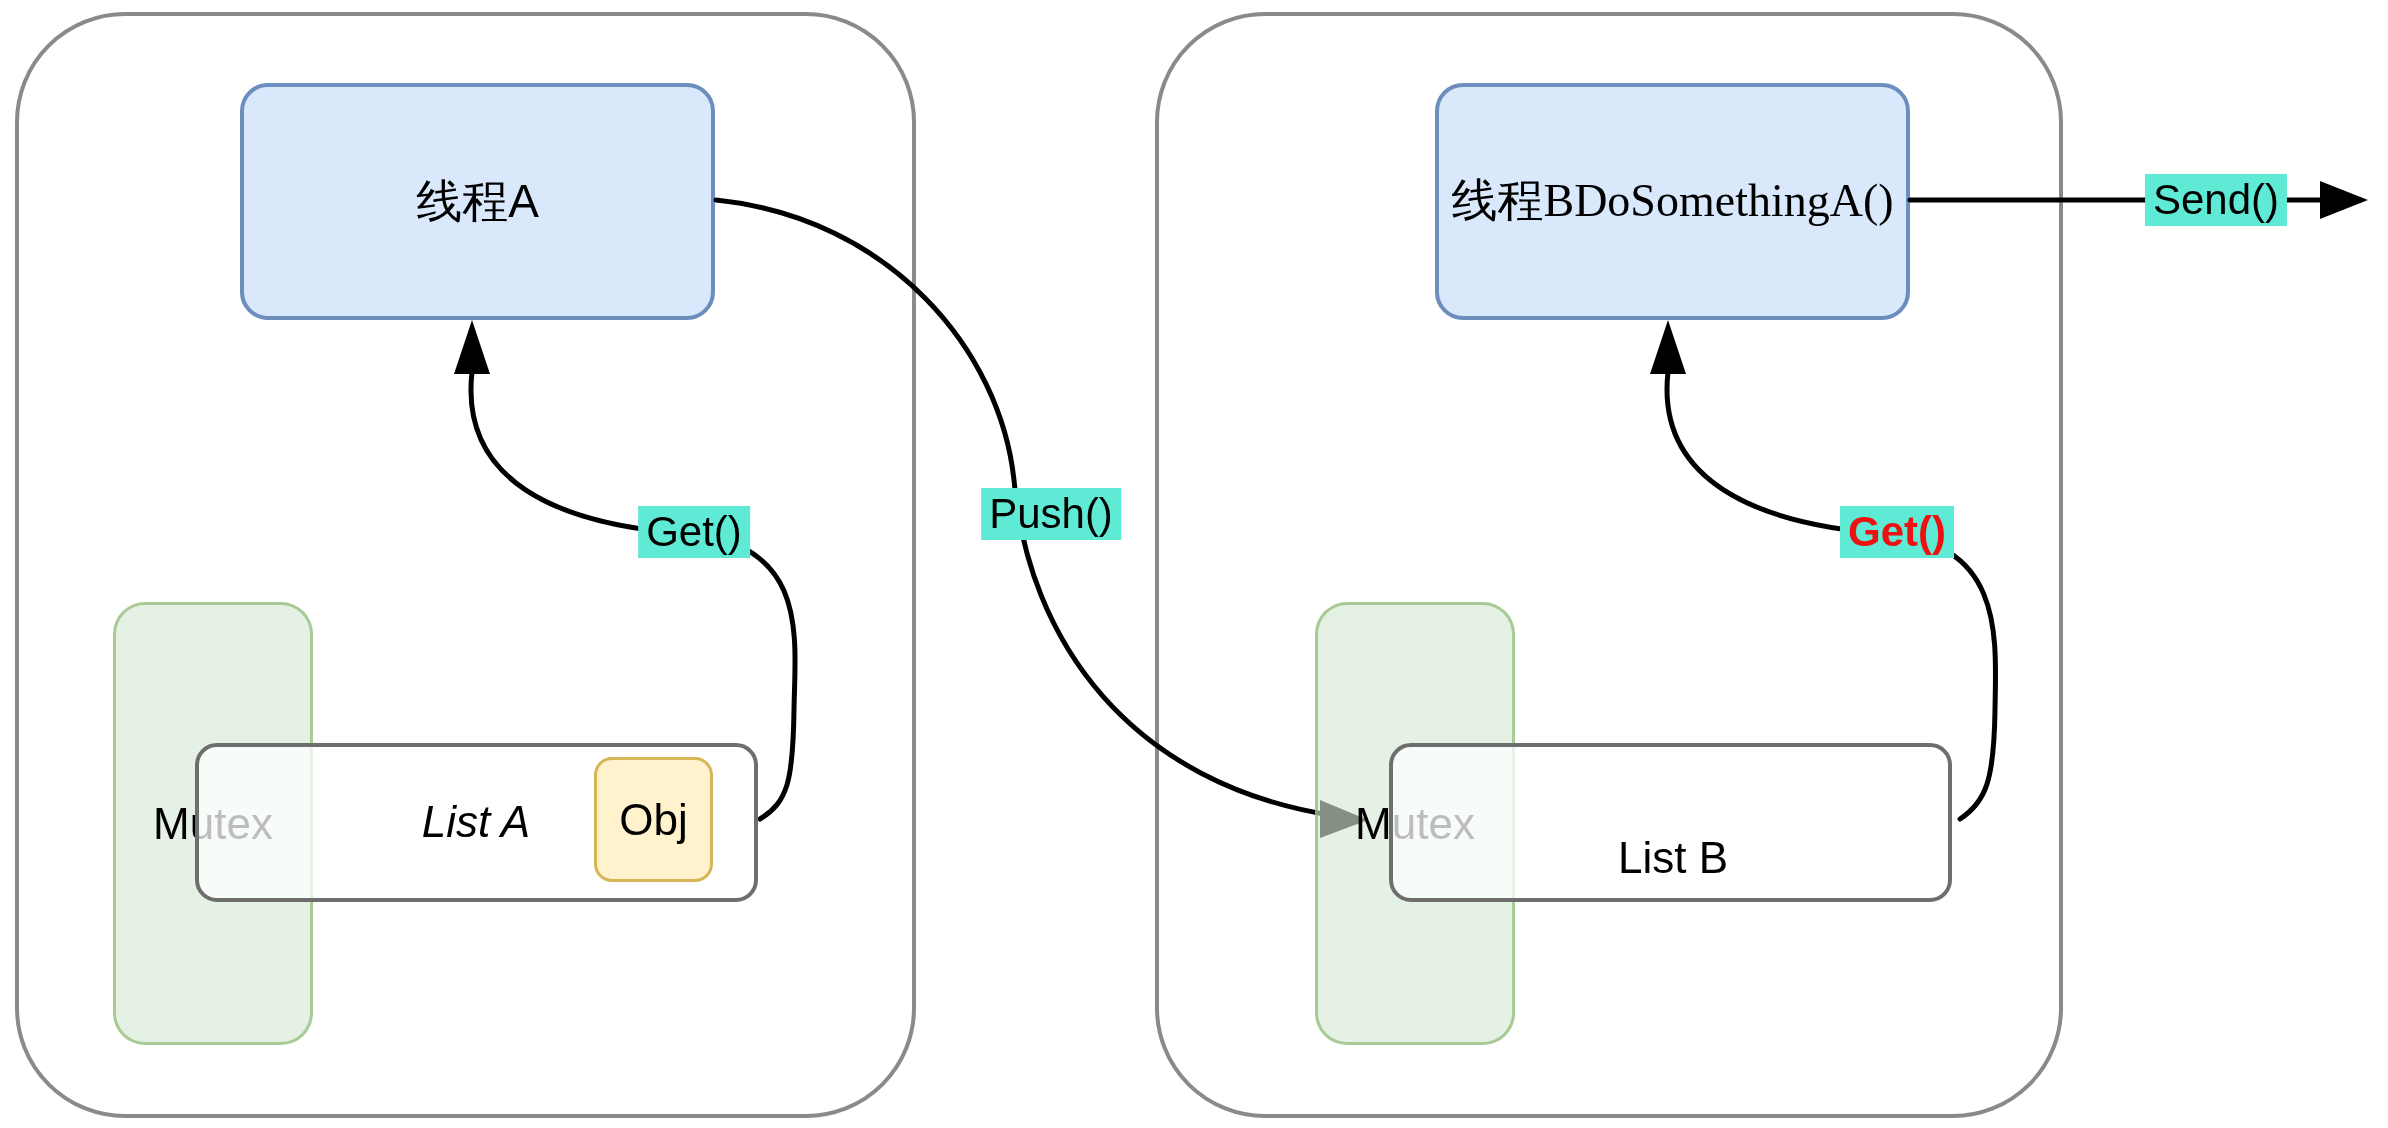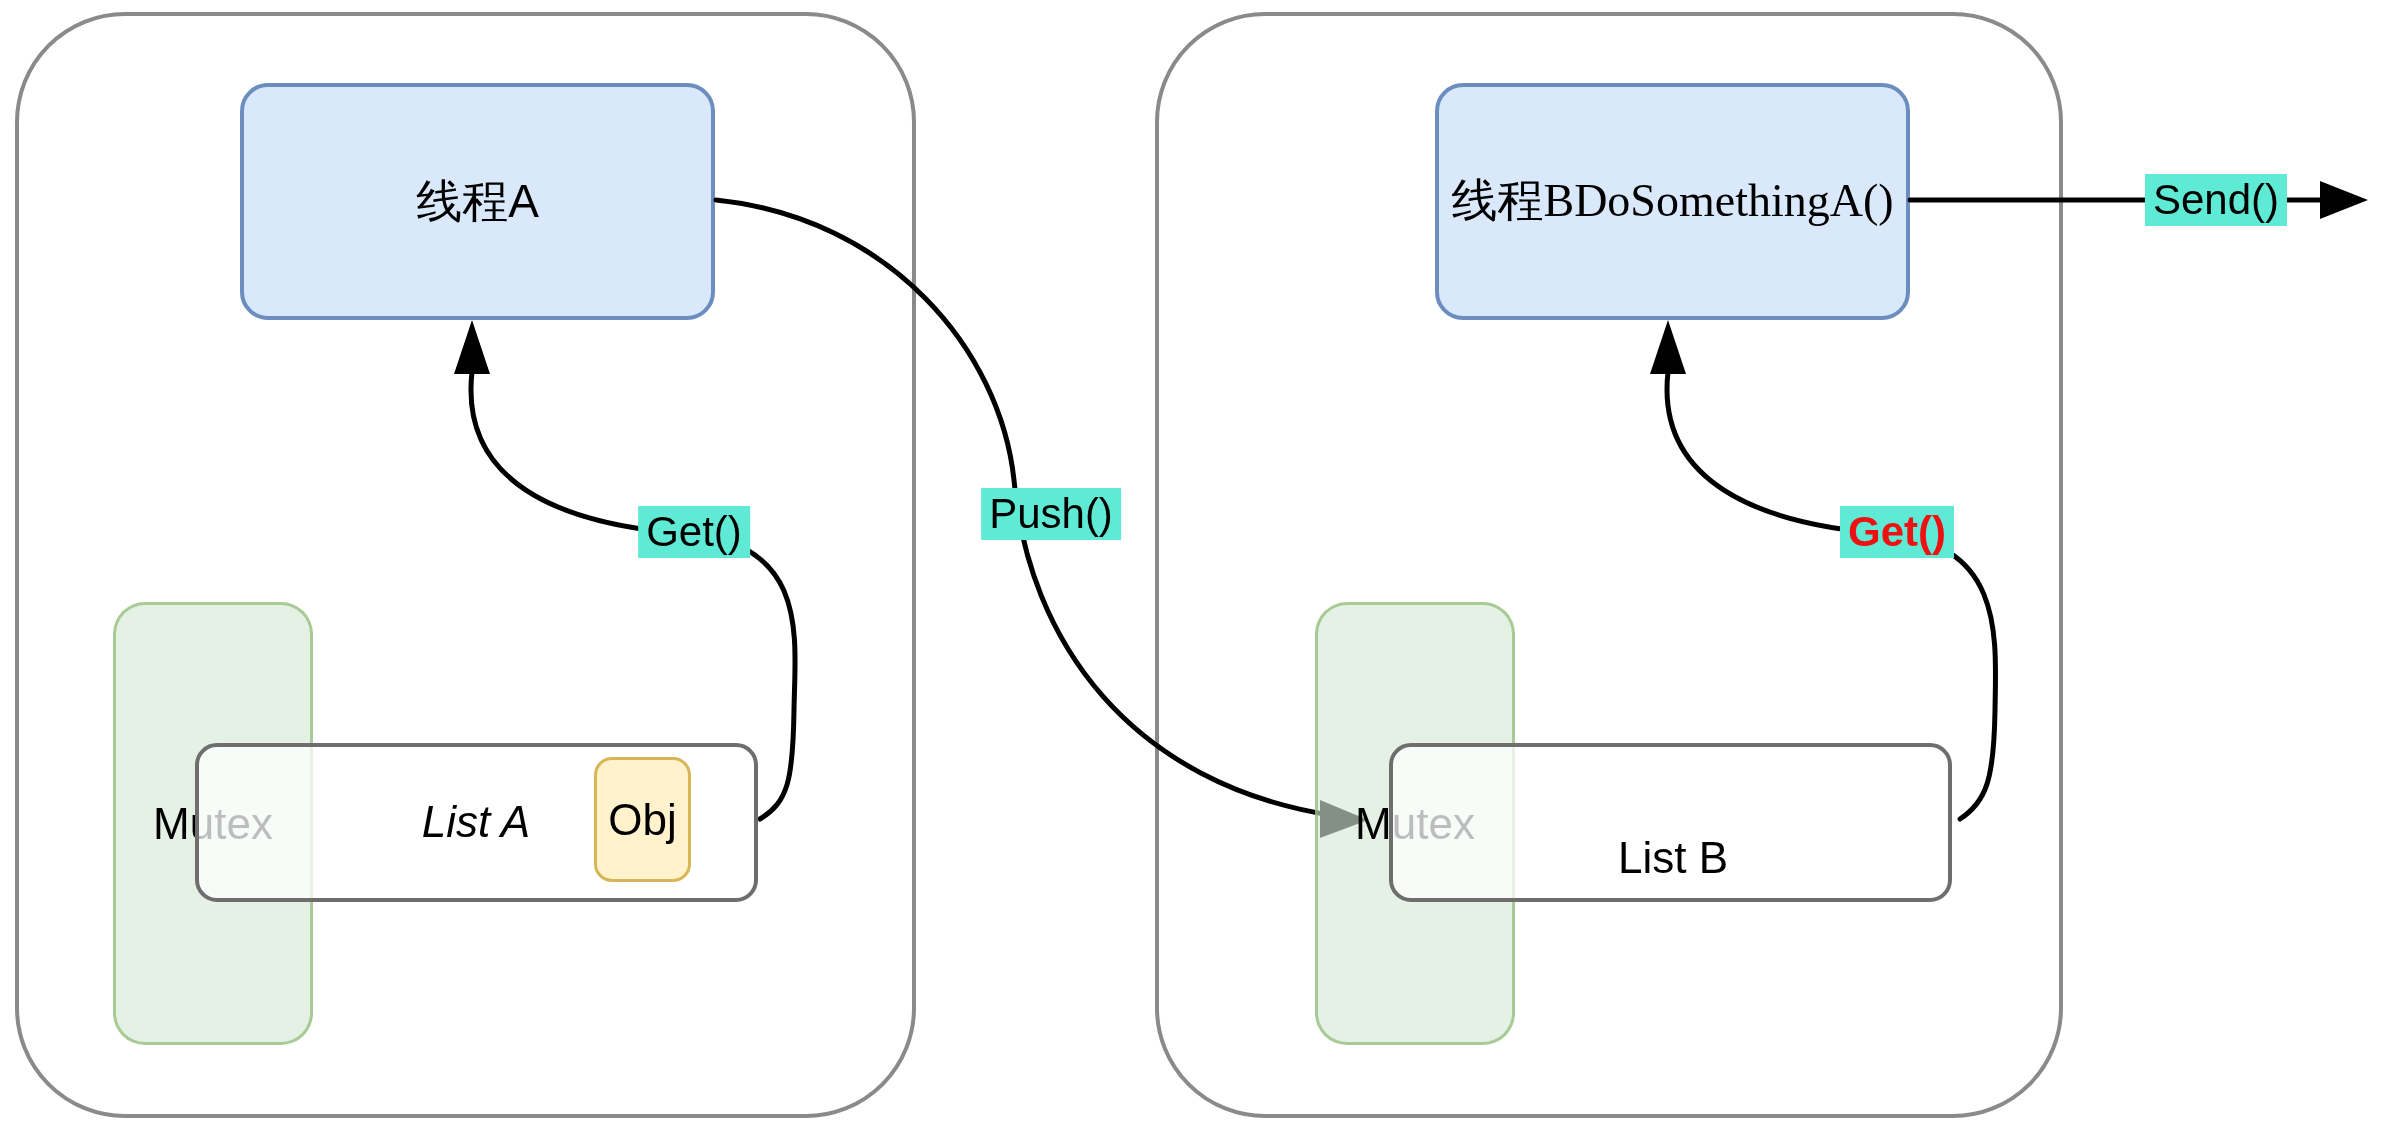--- a/index.html
+++ b/index.html
@@ -55,21 +55,21 @@
   #list-box-a{left:195px;}
   #list-box-b{left:1389px;}
   .list-label{
     position:absolute;top:822px;transform:translate(-50%,-50%);
     font-size:44px;z-index:7;white-space:nowrap;
   }
   #list-label-a{left:476px;font-style:italic;}
   #list-label-b{left:1673px;margin-top:36px;}
   
   #obj-box{
-    position:absolute;left:594px;top:757px;width:97px;height:125px;
+    position:absolute;left:594px;top:757px;width:119px;height:125px;
     background:#fff2cc;border:3px solid #d6b656;border-radius:18px;
     box-sizing:border-box;z-index:7;
     display:flex;align-items:center;justify-content:center;font-size:44px;
   }
   
   .edge-label{
     position:absolute;transform:translate(-50%,-50%);
     background:#5eead4;padding:2px 8px;font-size:42px;z-index:8;white-space:nowrap;
   }
   #label-get-a{left:694px;top:532px;}

